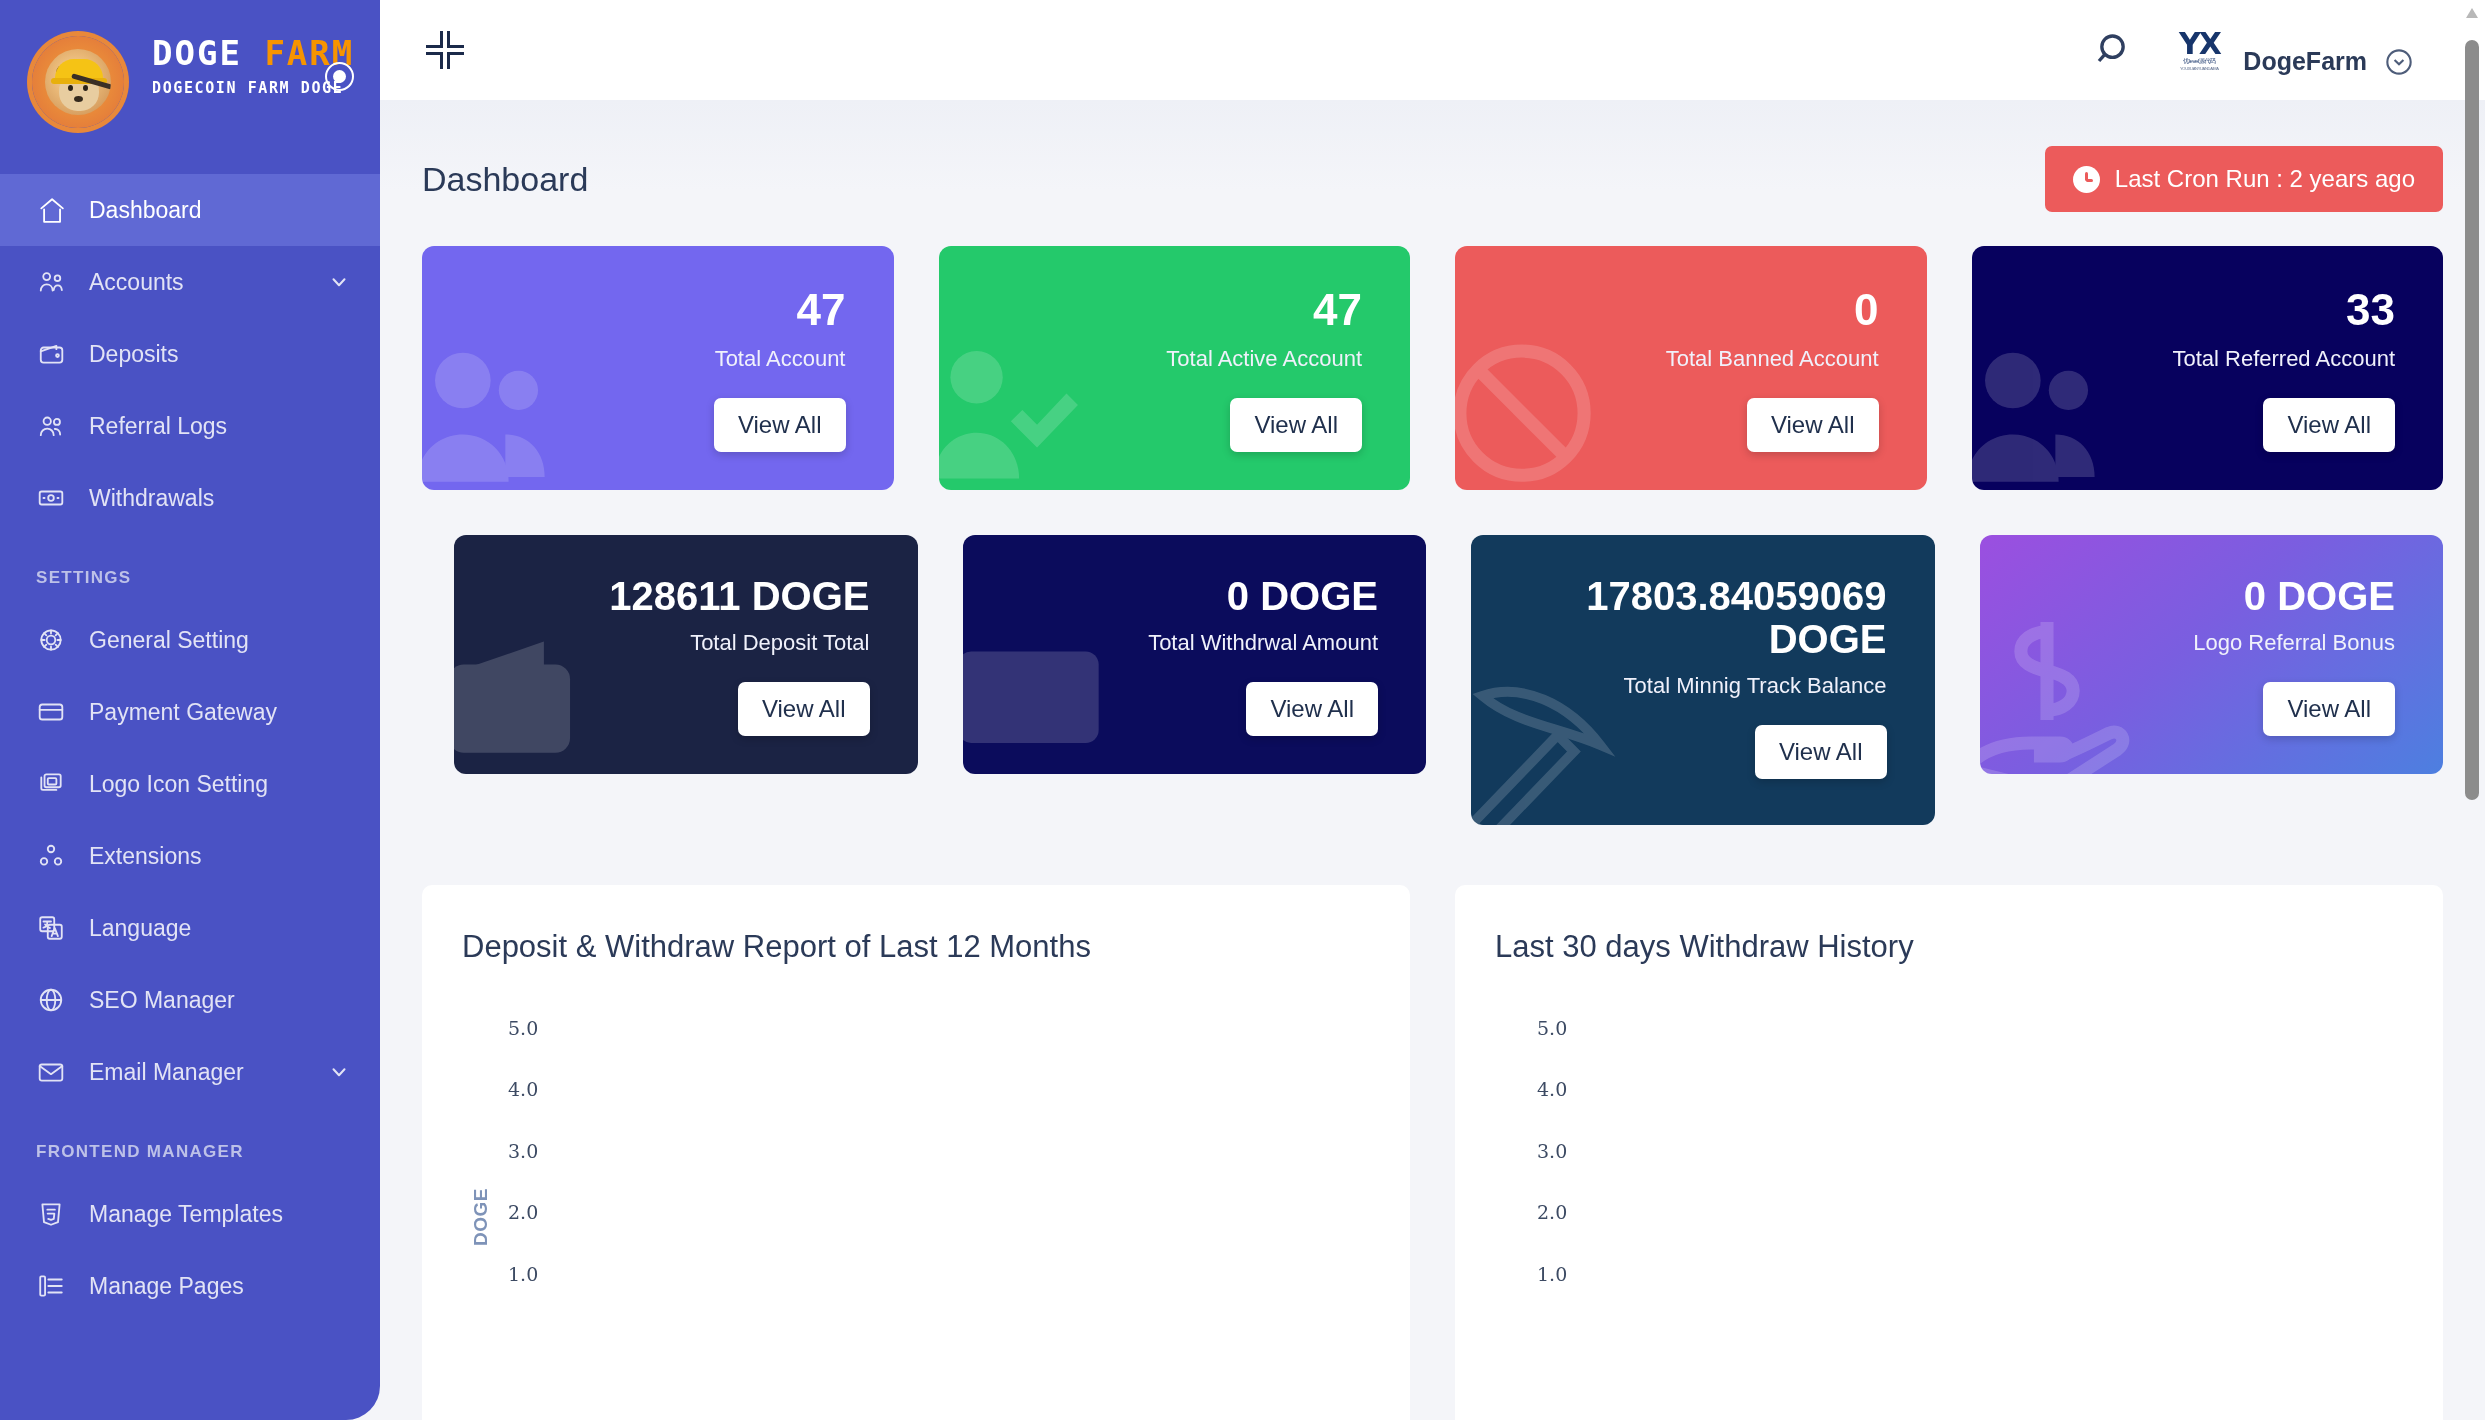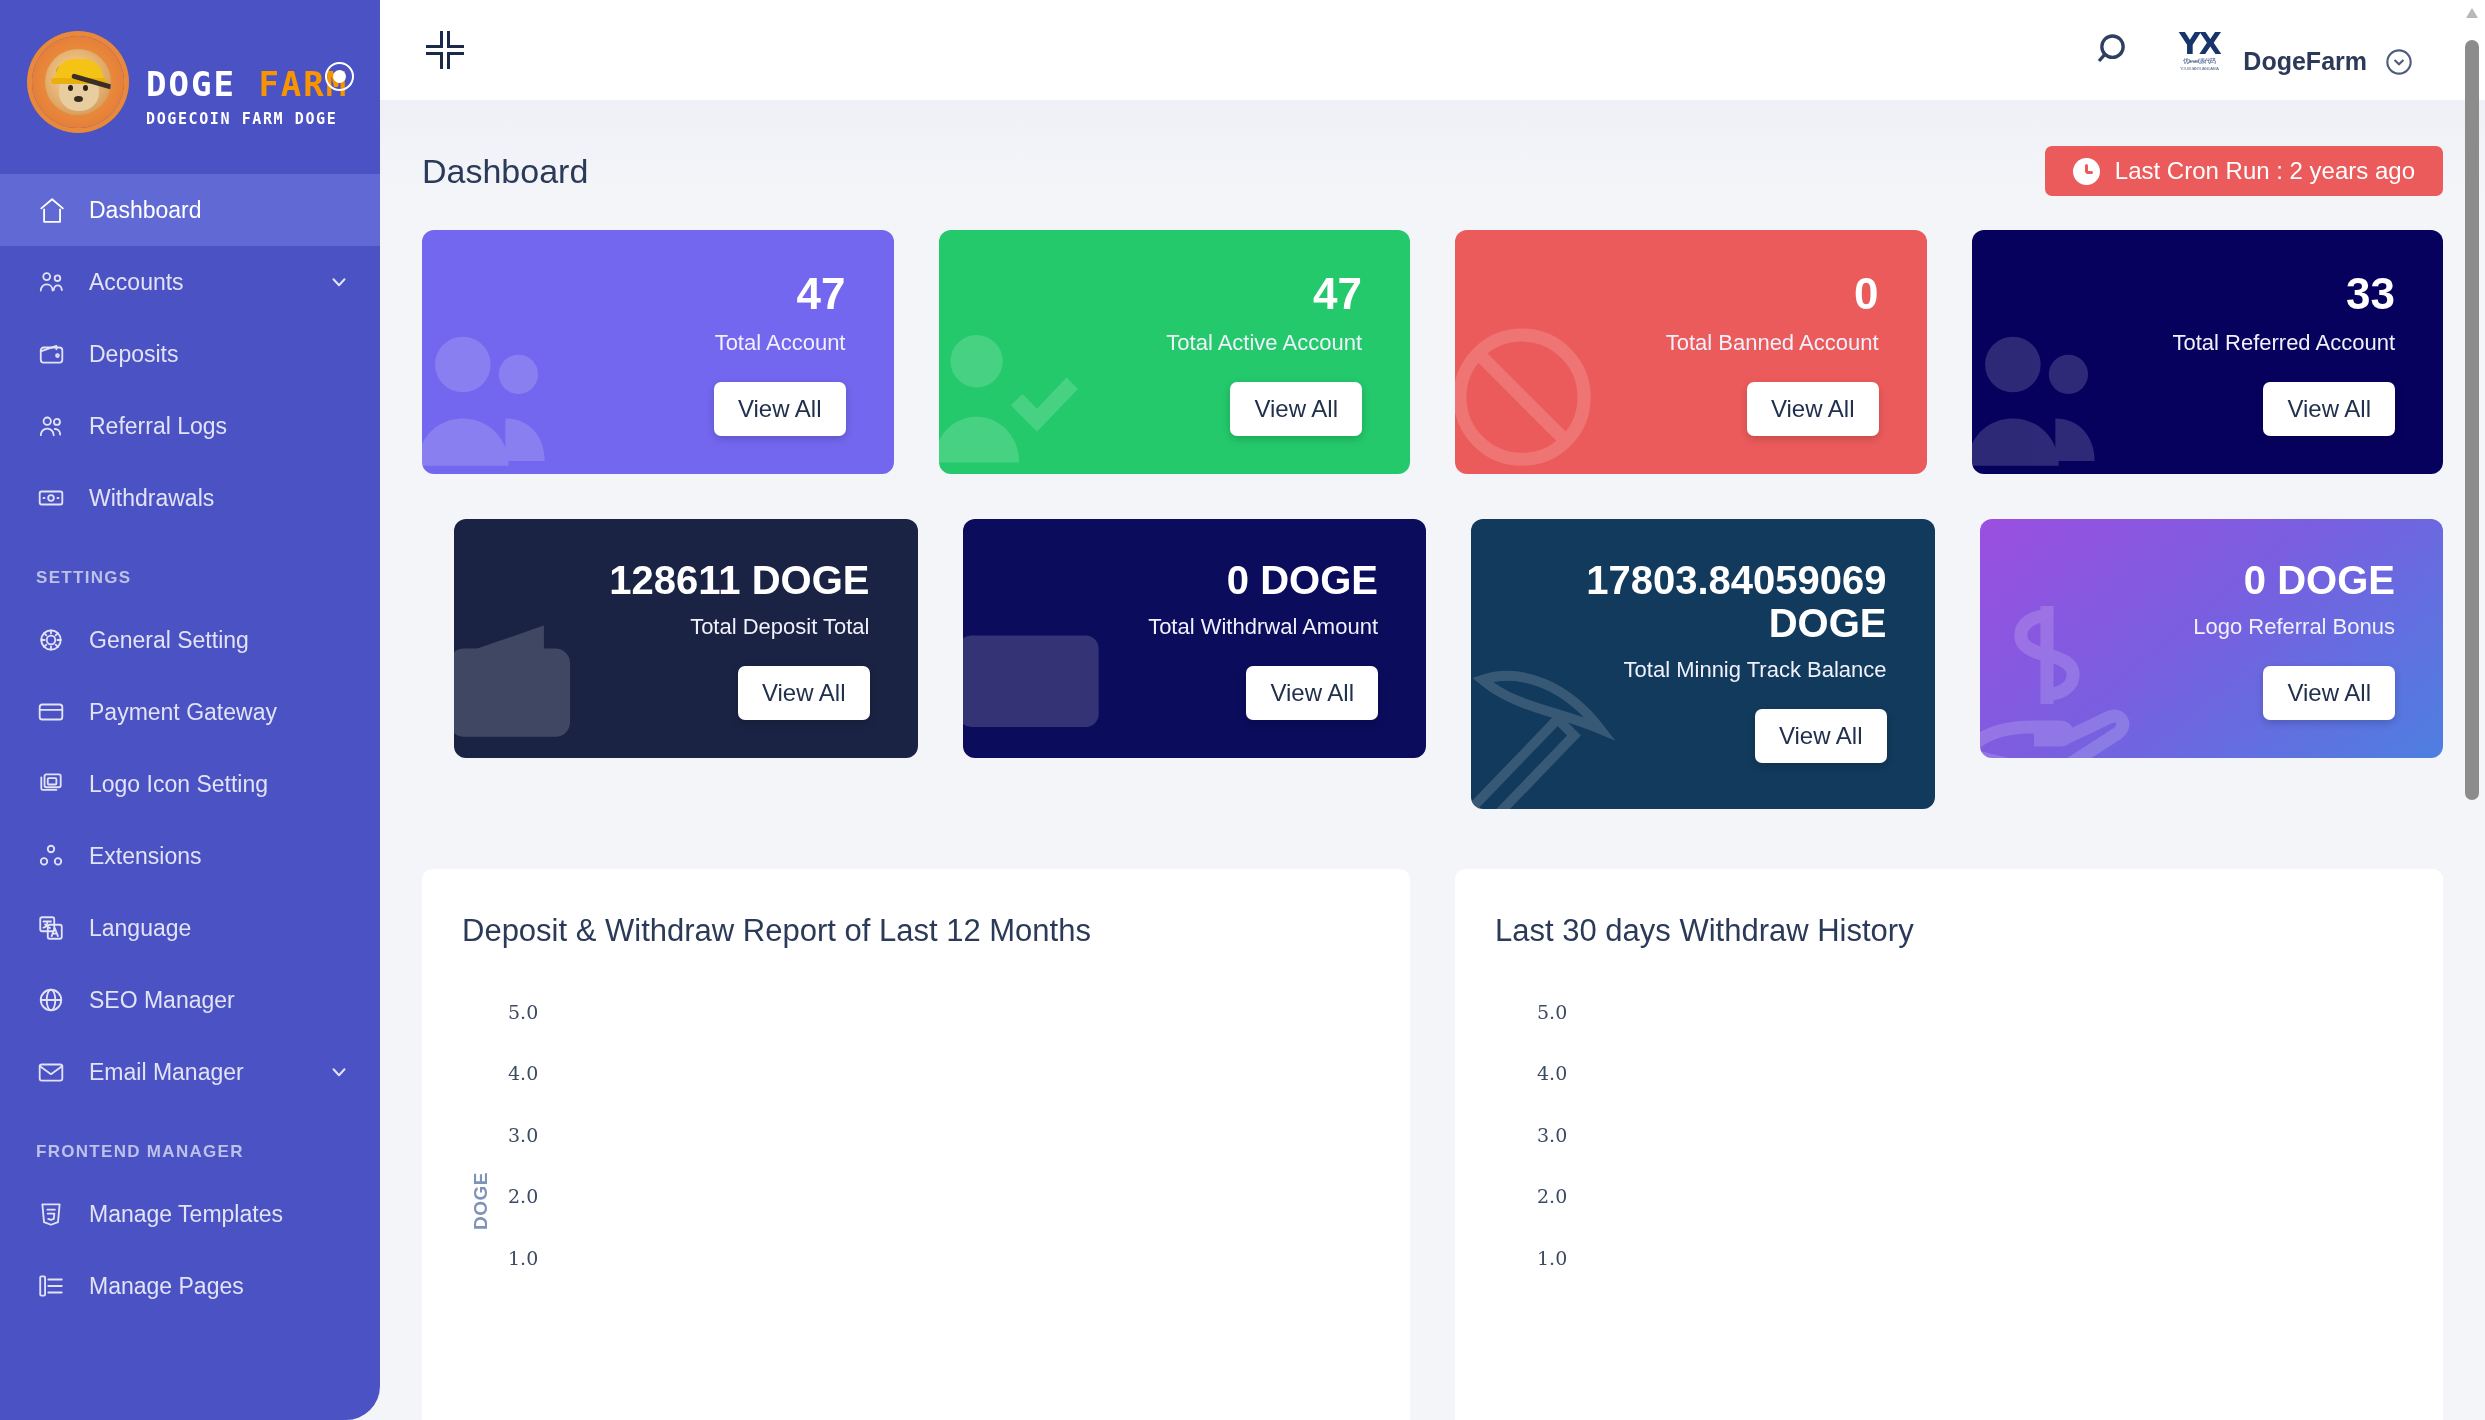--- a/index.html
+++ b/index.html
@@ -12,21 +12,21 @@
 
   
   .sidebar {
     width: 380px; flex: 0 0 380px;
     background: #4a52c4;
     border-bottom-right-radius: 34px;
     position: relative; z-index: 5;
     overflow: hidden;
     display: flex; flex-direction: column;
   }
-  .brand { display: flex; align-items: flex-end; padding: 36px 0 34px 32px; gap: 22px; }
+  .brand { display: flex; align-items: flex-start; padding: 36px 0 34px 32px; gap: 28px; }
   .brand-logo {
     width: 92px; height: 92px; border-radius: 50%;
     background: radial-gradient(circle at 50% 50%, #f0a23c 0%, #e8873a 55%, #df6f3a 100%);
     position: relative; flex: 0 0 92px;
     box-shadow: 0 0 0 5px #e8883a;
   }
   .brand-logo .coin-inner {
     position: absolute; left: 13px; top: 13px; width: 66px; height: 66px;
     border-radius: 50%;
     background: radial-gradient(circle at 45% 42%, #f6d7a8 0%, #e9b877 42%, #c98b4e 100%);
@@ -123,21 +123,21 @@
   .user-name { font-size: 25px; font-weight: 700; color: #2b3a58; }
   .user-caret { width: 28px; height: 28px; }
   .user-caret svg { width: 28px; height: 28px; stroke: #4e5d7a; fill: none; stroke-width: 1.8; }
 
   .content { flex: 1 1 auto; overflow: hidden; padding: 0 42px 0 42px;
     background: linear-gradient(180deg,#eef0f6 0%, #f4f5f9 90px); }
   .page-head { display: flex; align-items: center; padding: 46px 0 34px 0; }
   .page-title { font-size: 34px; color: #2b3a58; font-weight: 400; }
   .cron-btn {
     margin-left: auto; background: #ec5b5b; color: #fff; border-radius: 7px;
-    display: flex; align-items: center; gap: 15px; padding: 0 28px; height: 50px;
+    display: flex; align-items: center; gap: 15px; padding: 0 28px; height: 66px;
     font-size: 24px; cursor: pointer;
   }
   .cron-btn .clock { width: 27px; height: 27px; border-radius: 50%; background: #fff; position: relative; flex: 0 0 27px; }
   .cron-btn .clock::before { content:''; position: absolute; left: 12px; top: 6px; width: 3px; height: 9px; background: #ec5b5b; border-radius: 2px; }
   .cron-btn .clock::after { content:''; position: absolute; left: 13px; top: 13px; width: 7px; height: 3px; background: #ec5b5b; border-radius: 2px; }
 
   .cards { display: grid; grid-template-columns: repeat(4, 1fr); gap: 45px; align-items: start; }
   .card {
     border-radius: 12px; position: relative; overflow: hidden;
     padding: 40px 48px 38px 48px; min-height: 238px;

